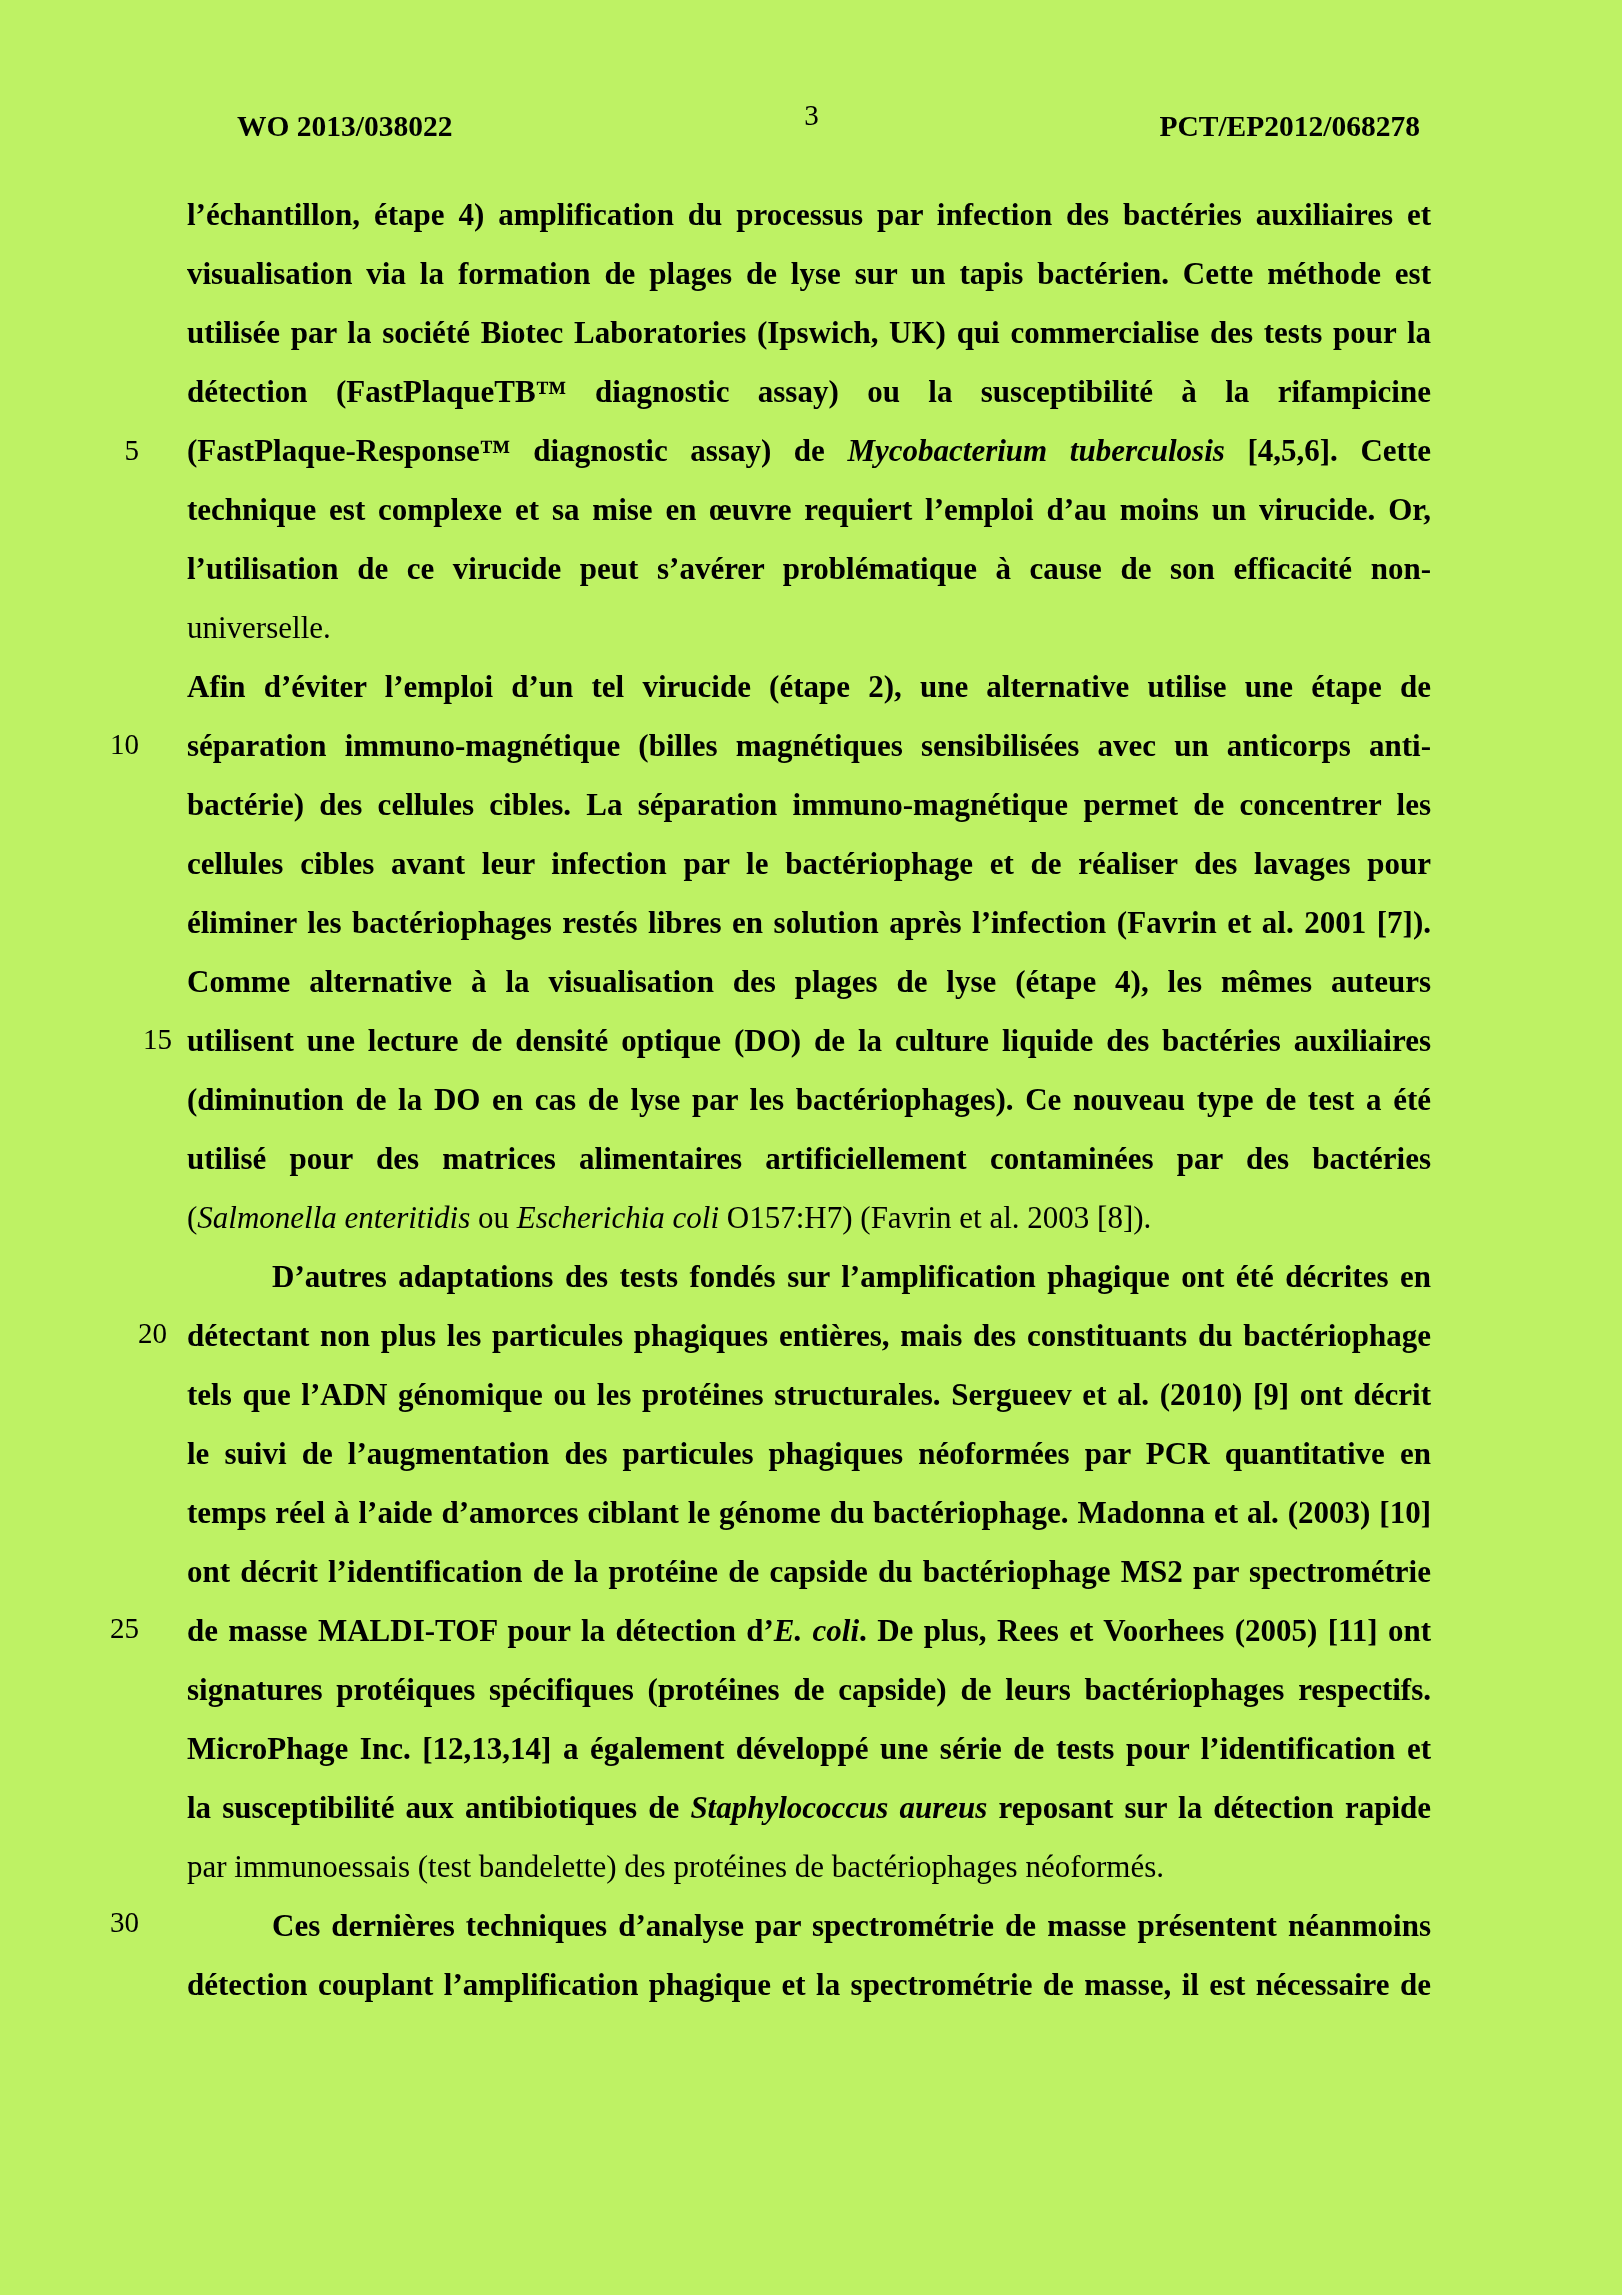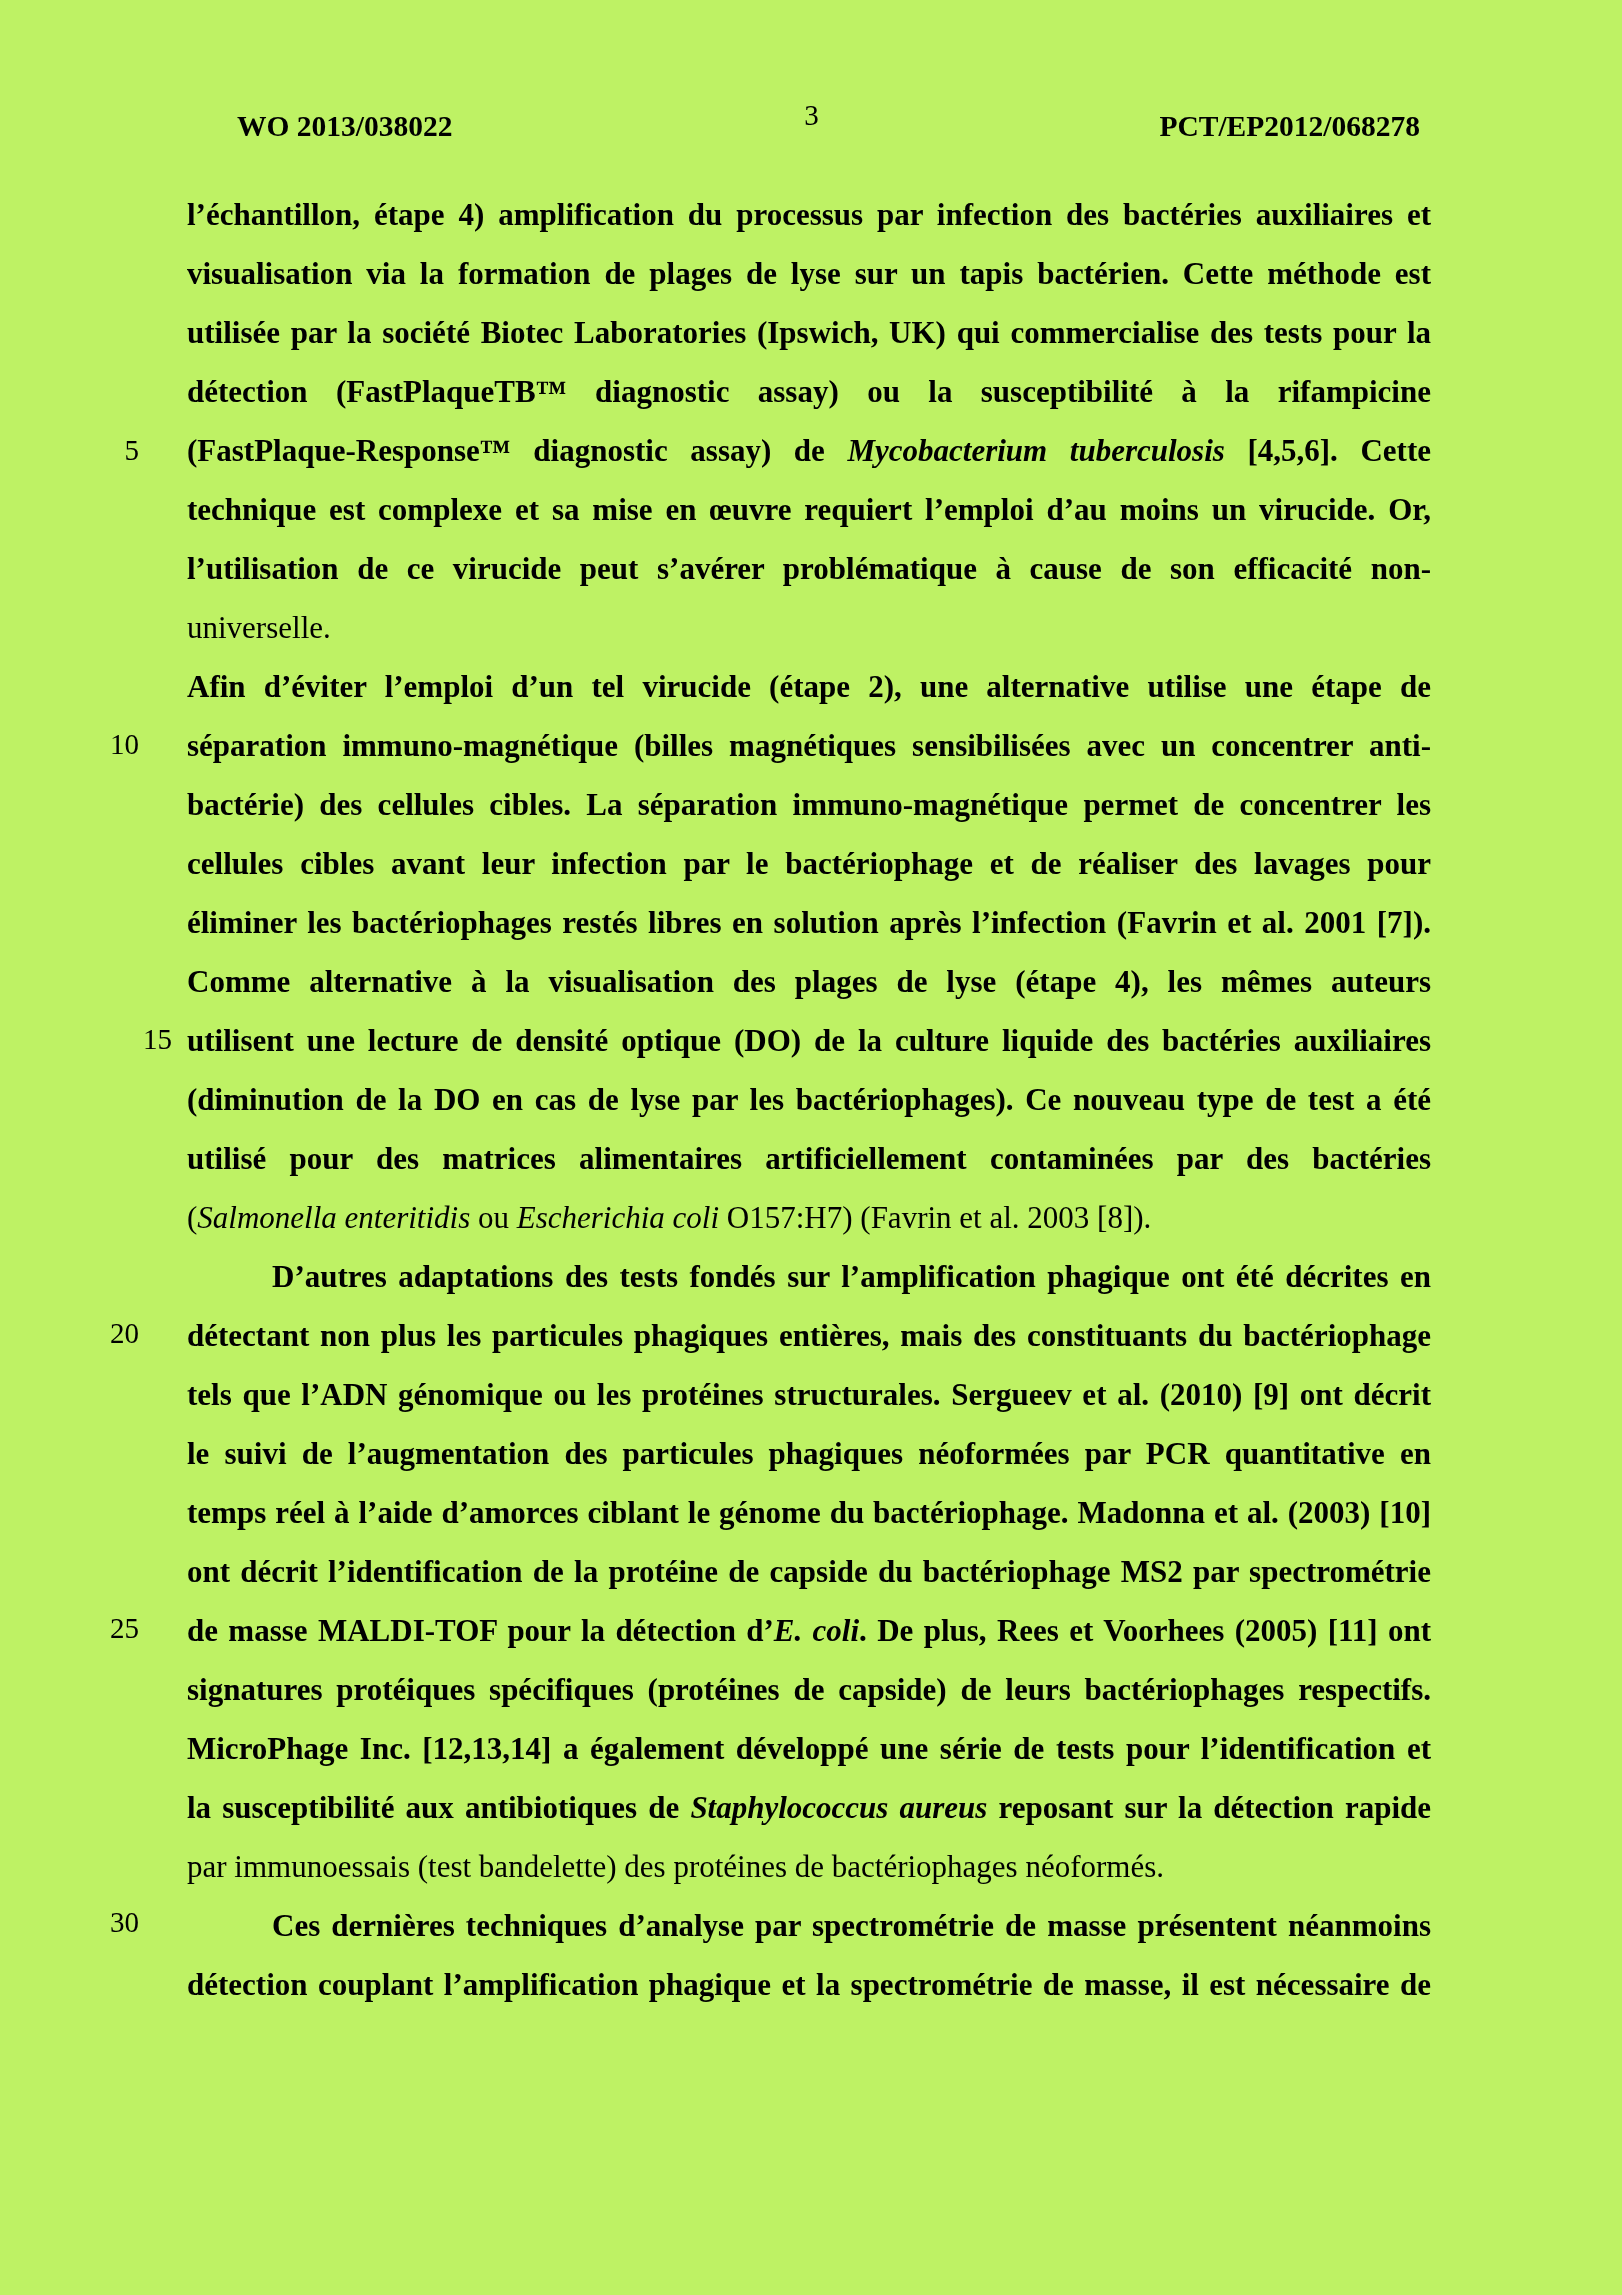--- a/index.html
+++ b/index.html
@@ -71,36 +71,36 @@
   <div class="hdr-left">WO 2013/038022</div>
 
   <div class="hdr-page-num">3</div>
 
   <div class="hdr-right">PCT/EP2012/068278</div>
 
   <div class="gutter">
       <div class="gnum" style="top: 236px;">5</div>
       <div class="gnum" style="top: 530px;">10</div>
       <div class="gnum" style="top: 825px; padding-left: 33px;">15</div>
-      <div class="gnum" style="top: 1119px;">20</div>
+      <div class="gnum" style="top: 1119px; padding-left: 28px;">20</div>
       <div class="gnum" style="top: 1414px;">25</div>
       <div class="gnum" style="top: 1708px;">30</div>
     </div>
 
   <div class="body-text">
       <div class="line j"><span>l’échantillon, étape 4) amplification du processus par infection des bactéries auxiliaires et</span></div>
       <div class="line j"><span>visualisation via la formation de plages de lyse sur un tapis bactérien. Cette méthode est</span></div>
       <div class="line j"><span>utilisée par la société Biotec Laboratories (Ipswich, UK) qui commercialise des tests pour la</span></div>
       <div class="line j"><span>détection (FastPlaqueTB™ diagnostic assay) ou la susceptibilité à la rifampicine</span></div>
       <div class="line j"><span>(FastPlaque-Response™ diagnostic assay) de </span><i>Mycobacterium tuberculosis</i><span> [4,5,6]. Cette</span></div>
       <div class="line j"><span>technique est complexe et sa mise en œuvre requiert l’emploi d’au moins un virucide. Or,</span></div>
       <div class="line j"><span>l’utilisation de ce virucide peut s’avérer problématique à cause de son efficacité non-</span></div>
       <div class="line"><span>universelle.</span></div>
       <div class="line j"><span>Afin d’éviter l’emploi d’un tel virucide (étape 2), une alternative utilise une étape de</span></div>
-      <div class="line j"><span>séparation immuno-magnétique (billes magnétiques sensibilisées avec un concentrer anti-</span></div>
+      <div class="line j"><span>séparation immuno-magnétique (billes magnétiques sensibilisées avec un anticorps anti-</span></div>
       <div class="line j"><span>bactérie) des cellules cibles. La séparation immuno-magnétique permet de concentrer les</span></div>
       <div class="line j"><span>cellules cibles avant leur infection par le bactériophage et de réaliser des lavages pour</span></div>
       <div class="line j"><span>éliminer les bactériophages restés libres en solution après l’infection (Favrin et al. 2001 [7]).</span></div>
       <div class="line j"><span>Comme alternative à la visualisation des plages de lyse (étape 4), les mêmes auteurs</span></div>
       <div class="line j"><span>utilisent une lecture de densité optique (DO) de la culture liquide des bactéries auxiliaires</span></div>
       <div class="line j"><span>(diminution de la DO en cas de lyse par les bactériophages). Ce nouveau type de test a été</span></div>
       <div class="line j"><span>utilisé pour des matrices alimentaires artificiellement contaminées par des bactéries</span></div>
       <div class="line"><span>(</span><i>Salmonella enteritidis</i><span> ou </span><i>Escherichia coli</i><span> O157:H7) (Favrin et al. 2003 [8]).</span></div>
       <div class="line j ind"><span>D’autres adaptations des tests fondés sur l’amplification phagique ont été décrites en</span></div>
       <div class="line j"><span>détectant non plus les particules phagiques entières, mais des constituants du bactériophage</span></div>

